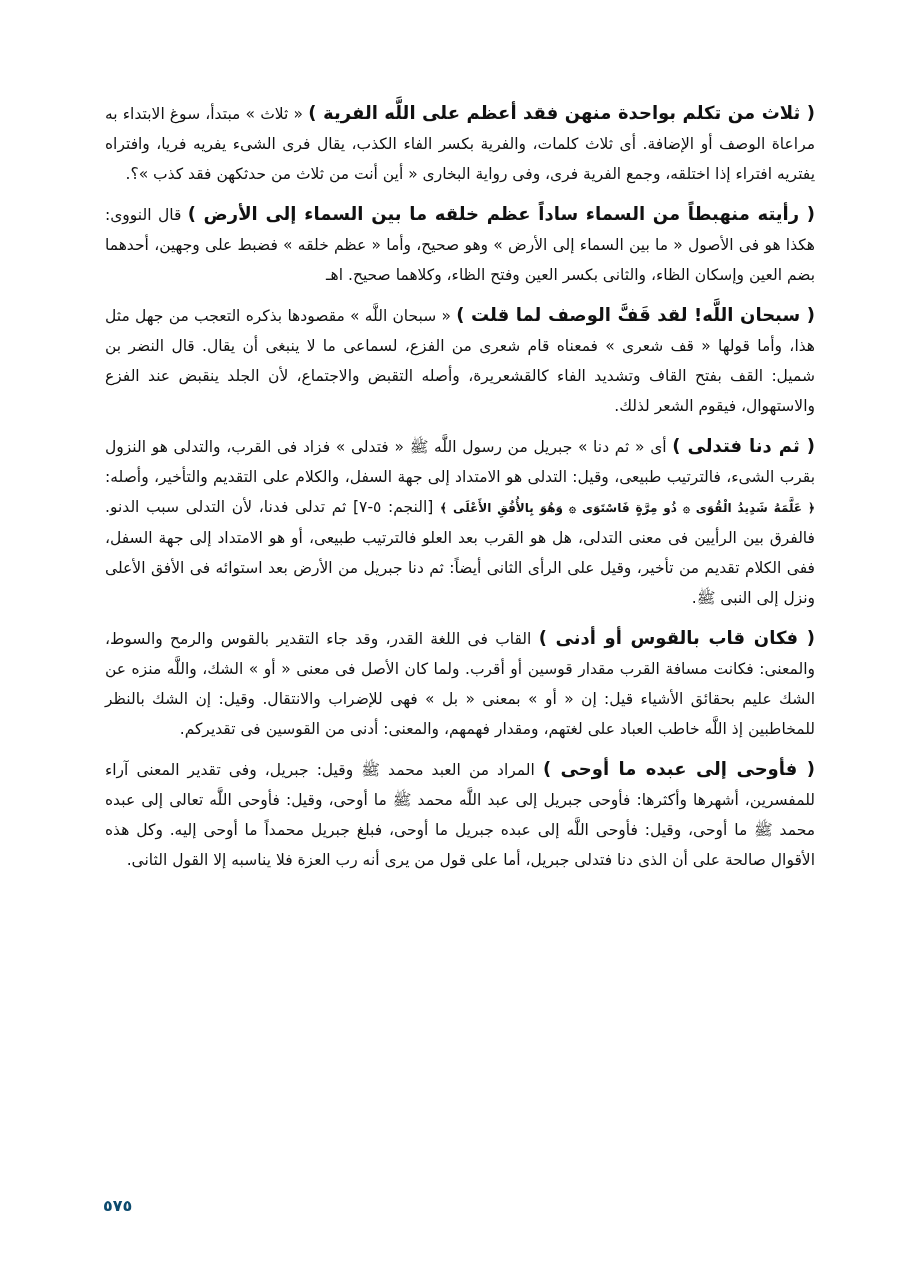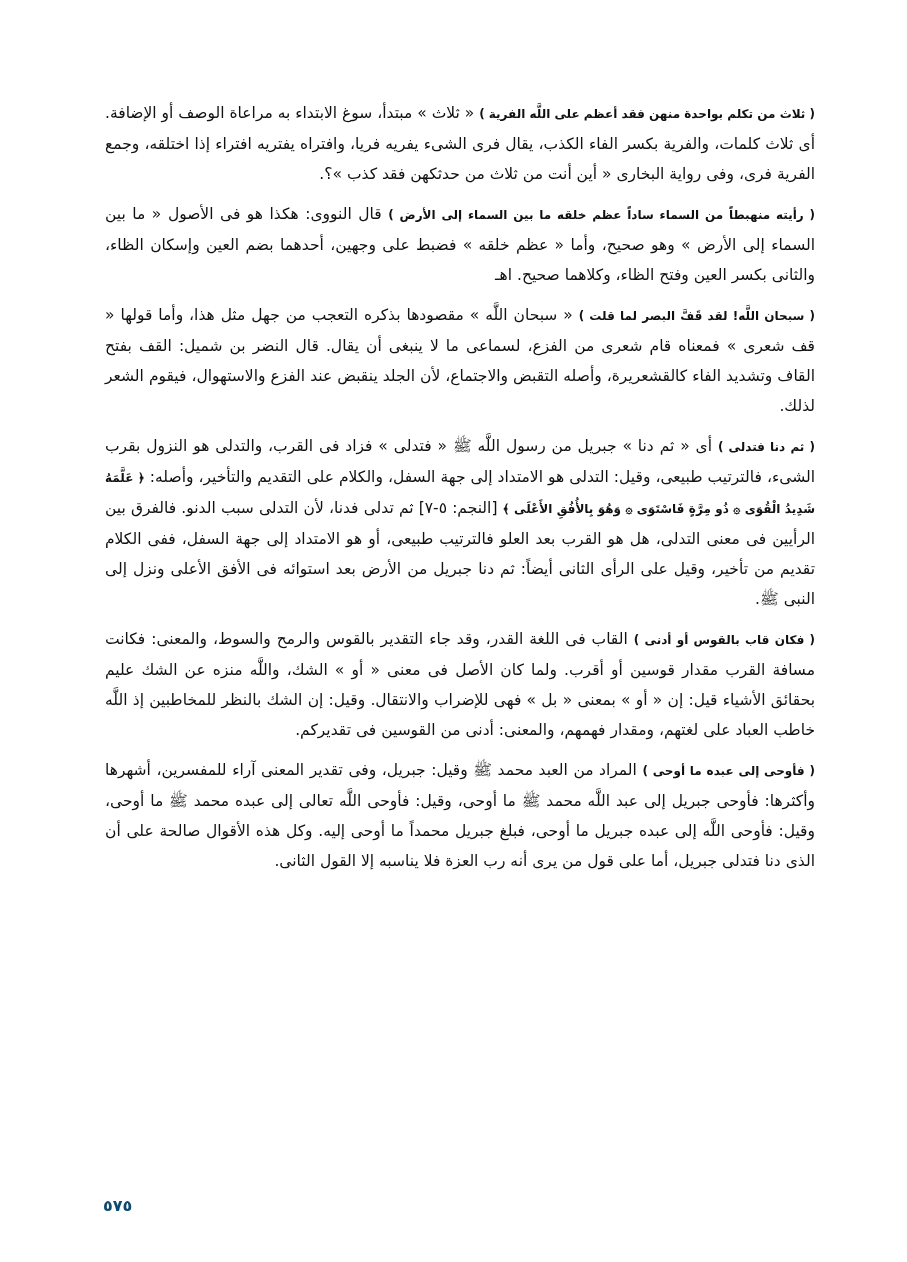--- a/index.html
+++ b/index.html
@@ -5,42 +5,42 @@
     html, body { margin: 0; padding: 0; background: #ffffff; }
     body { width: 907px; height: 1262px; position: relative; overflow: hidden; }
     .page {
       position: absolute; left: 105px; top: 88px; width: 710px;
       direction: rtl; text-align: justify; color: #111111;
       font-family: "DejaVu Sans", sans-serif; font-size: 15.5px; line-height: 30px;
     }
     p { margin: 0; }
     .para { margin-top: 10px; }
     .para.first { margin-top: 0; }
-    .head { font-weight: bold; font-size: 12px; margin-top: 16px; }
+    .head { font-weight: bold; font-size: 18px; margin-top: 16px; }
     .quran { font-weight: bold; font-size: 12px; }
     .pg {
       position: absolute; left: 103px; top: 1196px;
       font-family: "DejaVu Sans", sans-serif; font-size: 16px; font-weight: bold; color: #0c4a6e;
       direction: rtl;
     }
   </style>
 </head>
 <body>
 
 <div class="page">
   <p class="para">
     <span class="head">( ثلاث من تكلم بواحدة منهن فقد أعظم على اللَّه الفرية )</span>
     <span>« ثلاث » مبتدأ، سوغ الابتداء به مراعاة الوصف أو الإضافة. أى ثلاث كلمات، والفرية بكسر الفاء الكذب، يقال فرى الشىء يفريه فريا، وافتراه يفتريه افتراء إذا اختلقه، وجمع الفرية فرى، وفى رواية البخارى « أين أنت من ثلاث من حدثكهن فقد كذب »؟.</span>
   </p>
   <p class="para">
     <span class="head">( رأيته منهبطاً من السماء ساداً عظم خلقه ما بين السماء إلى الأرض )</span>
     <span>قال النووى: هكذا هو فى الأصول « ما بين السماء إلى الأرض » وهو صحيح، وأما « عظم خلقه » فضبط على وجهين، أحدهما بضم العين وإسكان الظاء، والثانى بكسر العين وفتح الظاء، وكلاهما صحيح. اهـ</span>
   </p>
   <p class="para">
-    <span class="head">( سبحان اللَّه! لقد قَفَّ البصر لما قلت )</span>
+    <span class="head">( سبحان اللَّه! لقد قَفَّ الوصف لما قلت )</span>
     <span>« سبحان اللَّه » مقصودها بذكره التعجب من جهل مثل هذا، وأما قولها « قف شعرى » فمعناه قام شعرى من الفزع، لسماعى ما لا ينبغى أن يقال. قال النضر بن شميل: القف بفتح القاف وتشديد الفاء كالقشعريرة، وأصله التقبض والاجتماع، لأن الجلد ينقبض عند الفزع والاستهوال، فيقوم الشعر لذلك.</span>
   </p>
   <p class="para">
     <span class="head">( ثم دنا فتدلى )</span>
     <span>أى « ثم دنا » جبريل من رسول اللَّه ﷺ « فتدلى » فزاد فى القرب، والتدلى هو النزول بقرب الشىء، فالترتيب طبيعى، وقيل: التدلى هو الامتداد إلى جهة السفل، والكلام على التقديم والتأخير، وأصله:</span>
     <span class="quran">﴿ عَلَّمَهُ شَدِيدُ الْقُوَى ۞ ذُو مِرَّةٍ فَاسْتَوَى ۞ وَهُوَ بِالأُفُقِ الأَعْلَى ﴾</span>
     <span>[النجم: ٥-٧]</span>
     <span>ثم تدلى فدنا، لأن التدلى سبب الدنو. فالفرق بين الرأيين فى معنى التدلى، هل هو القرب بعد العلو فالترتيب طبيعى، أو هو الامتداد إلى جهة السفل، ففى الكلام تقديم من تأخير، وقيل على الرأى الثانى أيضاً: ثم دنا جبريل من الأرض بعد استوائه فى الأفق الأعلى ونزل إلى النبى ﷺ.</span>
   </p>
   <p class="para">

